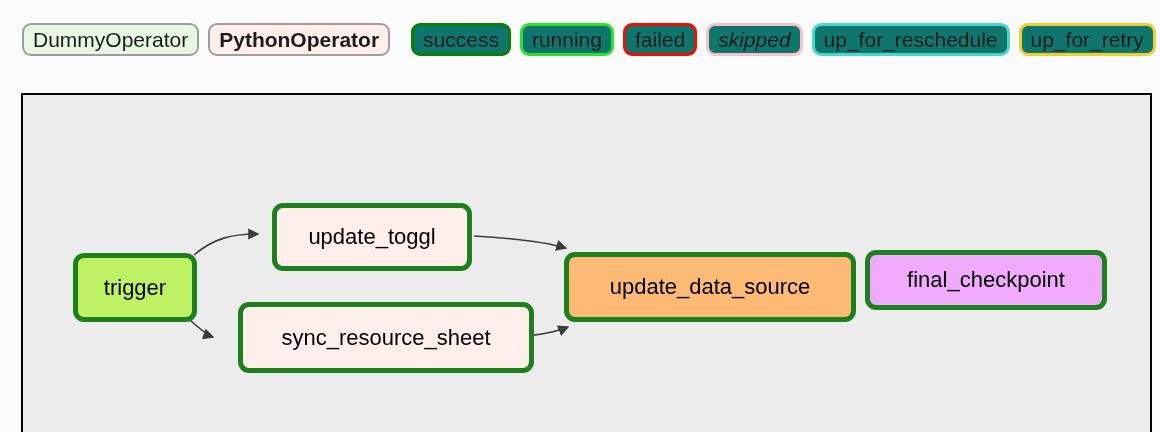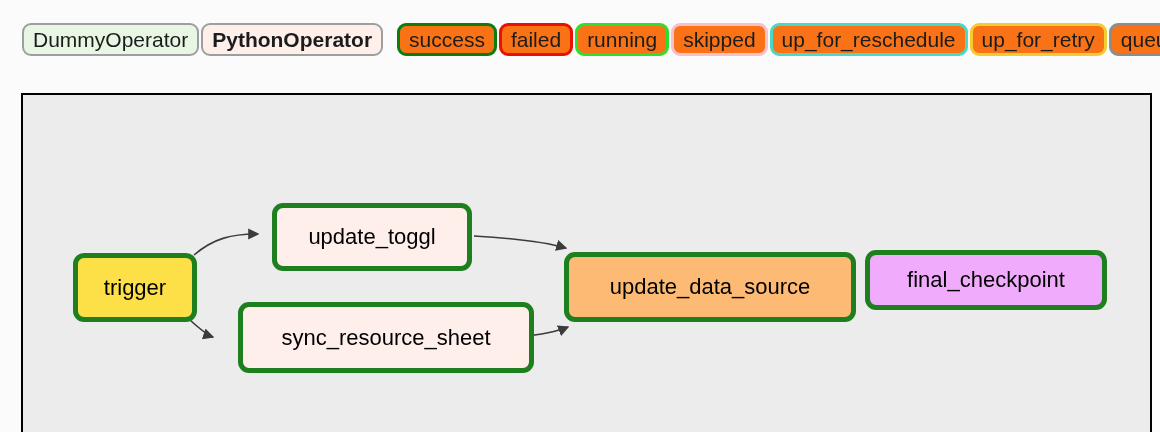--- a/index.html
+++ b/index.html
@@ -19,29 +19,29 @@
     padding: 23px 0 0 22px;
     box-sizing: border-box;
     white-space: nowrap;
   }
   .legend-group { display: flex; align-items: center; }
   .legend-group.states { margin-left: 12px; }
   .badge {
     display: inline-flex; align-items: center; justify-content: center;
     font-size: 21px; line-height: 1;
     border-radius: 9px;
-    margin-right: 2px;
+    margin-right: 9px;
     padding: 0 9px;
     height: 33px;
     box-sizing: border-box;
     color: #1c1c1c;
     flex: 0 0 auto;
   }
   .badge.op { border: 2px solid #9e9e9e; }
-  .badge.state { border: 3px solid #ec4899; background: #f97316; }
+  .badge.state { border: 3px solid #ec4899; background: #0f766e; }
 
   
   .graph-panel {
     position: absolute;
     left: 21px; top: 93px;
     width: 1131px; height: 370px; 
     border: 2px solid #000;
     background: #ececec;
     box-sizing: border-box;
   }
@@ -71,23 +71,23 @@
 </head>
 <body>
 
 <div class="legend-bar">
   <div class="legend-group operators">
       <span class="badge op" style="background: rgb(232, 247, 228);">DummyOperator</span>
       <span class="badge op" style="background: rgb(255, 239, 235); font-weight: bold;">PythonOperator</span>
     </div>
   <div class="legend-group states">
       <span class="badge state" style="border-color: rgb(10, 125, 10);">success</span>
+      <span class="badge state" style="border-color: rgb(46, 224, 46);">running</span>
       <span class="badge state" style="border-color: rgb(235, 17, 2);">failed</span>
-      <span class="badge state" style="border-color: rgb(46, 224, 46);">running</span>
-      <span class="badge state" style="border-color: rgb(249, 192, 202);">skipped</span>
+      <span class="badge state" style="border-color: rgb(249, 192, 202); font-style: italic;">skipped</span>
       <span class="badge state" style="border-color: rgb(74, 217, 200);">up_for_reschedule</span>
       <span class="badge state" style="border-color: rgb(243, 204, 48);">up_for_retry</span>
       <span class="badge state" style="border-color: rgb(141, 141, 141);">queued</span>
     </div>
 </div>
 
 <div class="graph-panel"></div>
 
 <svg class="edges-layer" width="1160" height="432" viewBox="0 0 1160 432" xmlns="http://www.w3.org/2000/svg">
   <defs>
@@ -98,18 +98,18 @@
   <g id="edges-group">
       <path class="edge" d="M194,255 C214,238 232,234 258,234" marker-end="url(#arrowhead)" style="stroke: rgb(59, 59, 59);"></path>
       <path class="edge" d="M190,320 C201,330 207,335 213,337" marker-end="url(#arrowhead)" style="stroke: rgb(59, 59, 59);"></path>
       <path class="edge" d="M474,236 C510,238 545,242 566,248" marker-end="url(#arrowhead)" style="stroke: rgb(59, 59, 59);"></path>
       <path class="edge" d="M519,337 C538,335 556,332 568,327" marker-end="url(#arrowhead)" style="stroke: rgb(59, 59, 59);"></path>
       <path class="edge" d="M840,287 L853,287" marker-end="url(#arrowhead)" style="stroke: rgb(59, 59, 59);"></path>
     </g>
 </svg>
 
 <div id="nodes-layer">
-    <div class="task-node" style="left: 73px; top: 253px; width: 124px; height: 69px; background: #fde047; border-color: rgb(29, 127, 29);">trigger</div>
+    <div class="task-node" style="left: 73px; top: 253px; width: 124px; height: 69px; background: #bef264; border-color: rgb(29, 127, 29);">trigger</div>
     <div class="task-node" style="left: 272px; top: 203px; width: 200px; height: 68px; background: rgb(255, 239, 235); border-color: rgb(29, 127, 29);">update_toggl</div>
     <div class="task-node" style="left: 238px; top: 302px; width: 296px; height: 71px; background: rgb(255, 239, 235); border-color: rgb(29, 127, 29);">sync_resource_sheet</div>
     <div class="task-node" style="left: 564px; top: 252px; width: 292px; height: 70px; background: #fdba74; border-color: rgb(29, 127, 29);">update_data_source</div>
     <div class="task-node" style="left: 865px; top: 250px; width: 242px; height: 60px; background: #f0abfc; border-color: rgb(29, 127, 29);">final_checkpoint</div>
   </div>
 
 </body></html>

